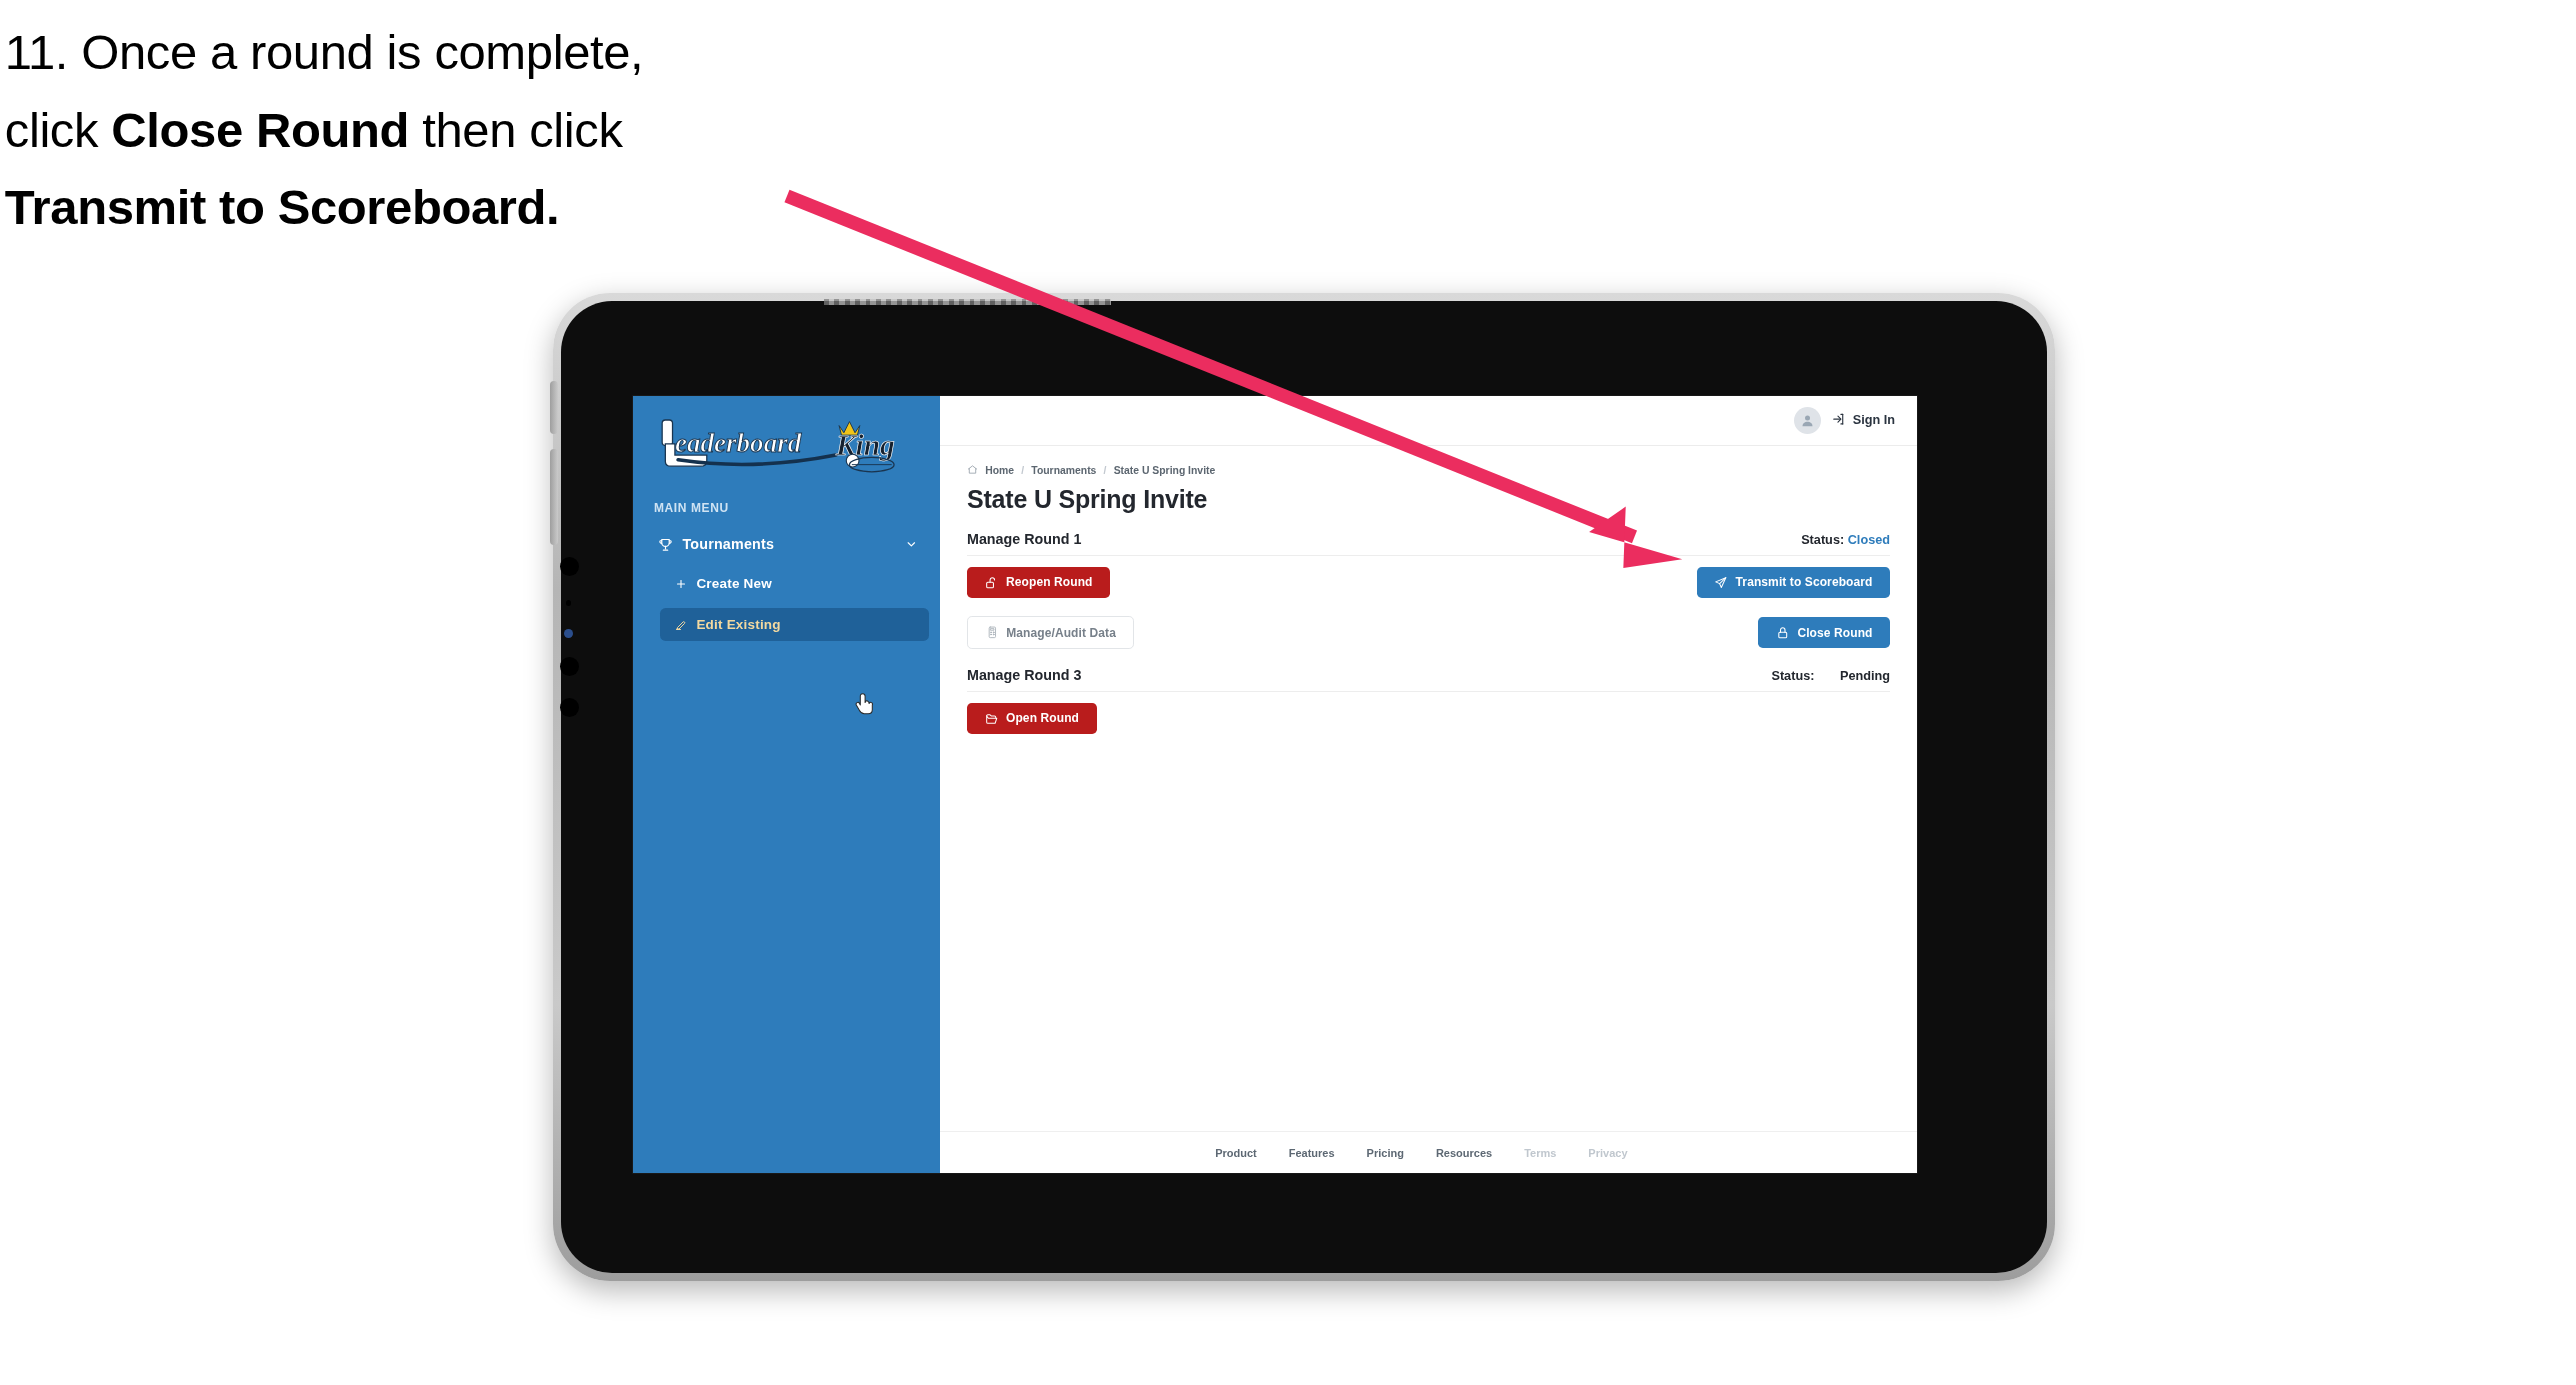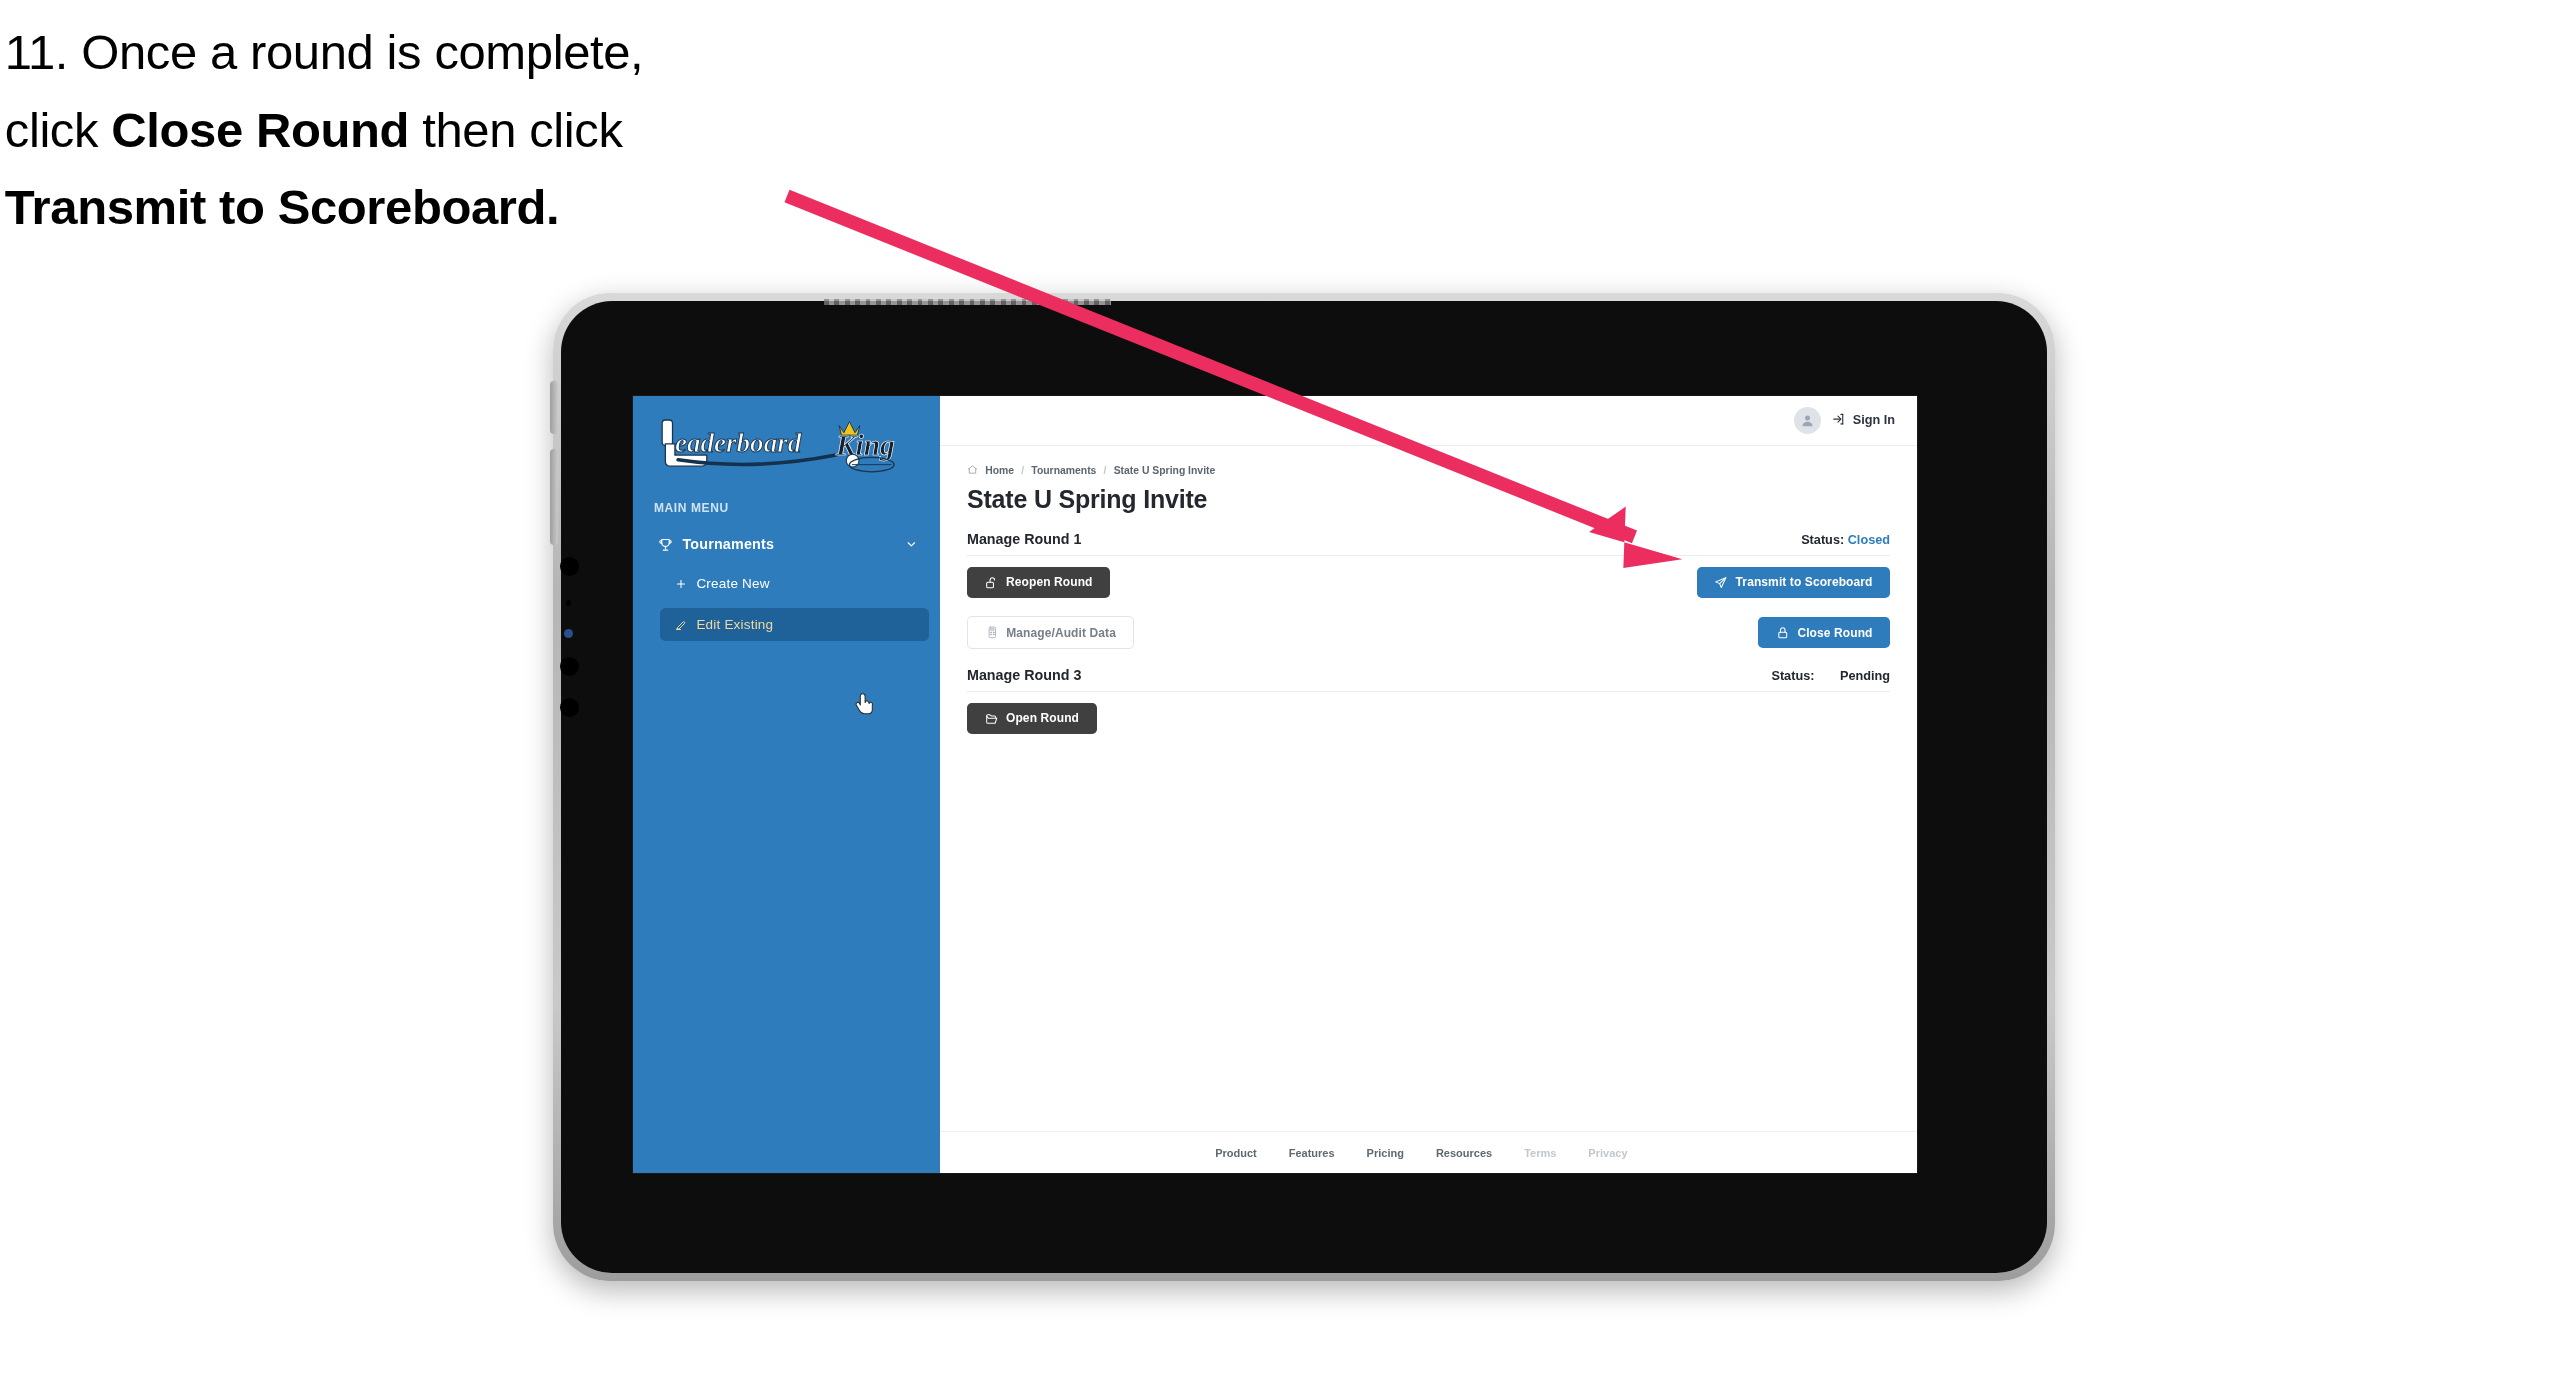--- a/index.html
+++ b/index.html
@@ -139,21 +139,21 @@
     margin-left: auto;
     display: inline-flex;
   }
   .nav-sub {
     display: flex;
     align-items: center;
     margin: 8px 11px 0 27px;
     padding: 8.8px 9.6px;
     border-radius: 5.6px;
     font-size: 13.5px;
-    font-weight: 400;
+    font-weight: 700;
     color: #ffffff;
     letter-spacing: 0.2px;
   }
   .nav-sub .ico {
     width: 22px;
     display: inline-flex;
     justify-content: center;
     margin-right: 4.8px;
     color: #ffffff;
   }
@@ -264,21 +264,21 @@
     gap: 8px;
     border: none;
     border-radius: 4.8px;
     padding: 8.8px 17.5px;
     font-size: 12px;
     font-weight: 700;
     font-family: "Liberation Sans", sans-serif;
     cursor: pointer;
     letter-spacing: 0.1px;
   }
-  .btn-gold { background: #404040; color: #ffffff; }
+  .btn-gold { background: #b91c1c; color: #ffffff; }
   .btn-blue { background: #2E7CBB; color: #ffffff; }
   .btn-ghost {
     background: #ffffff;
     color: #77808a;
     border: 0.8px solid #e2e5e8;
     font-weight: 600;
   }
   .btn .bi { display: inline-flex; }
 
   .footer {

